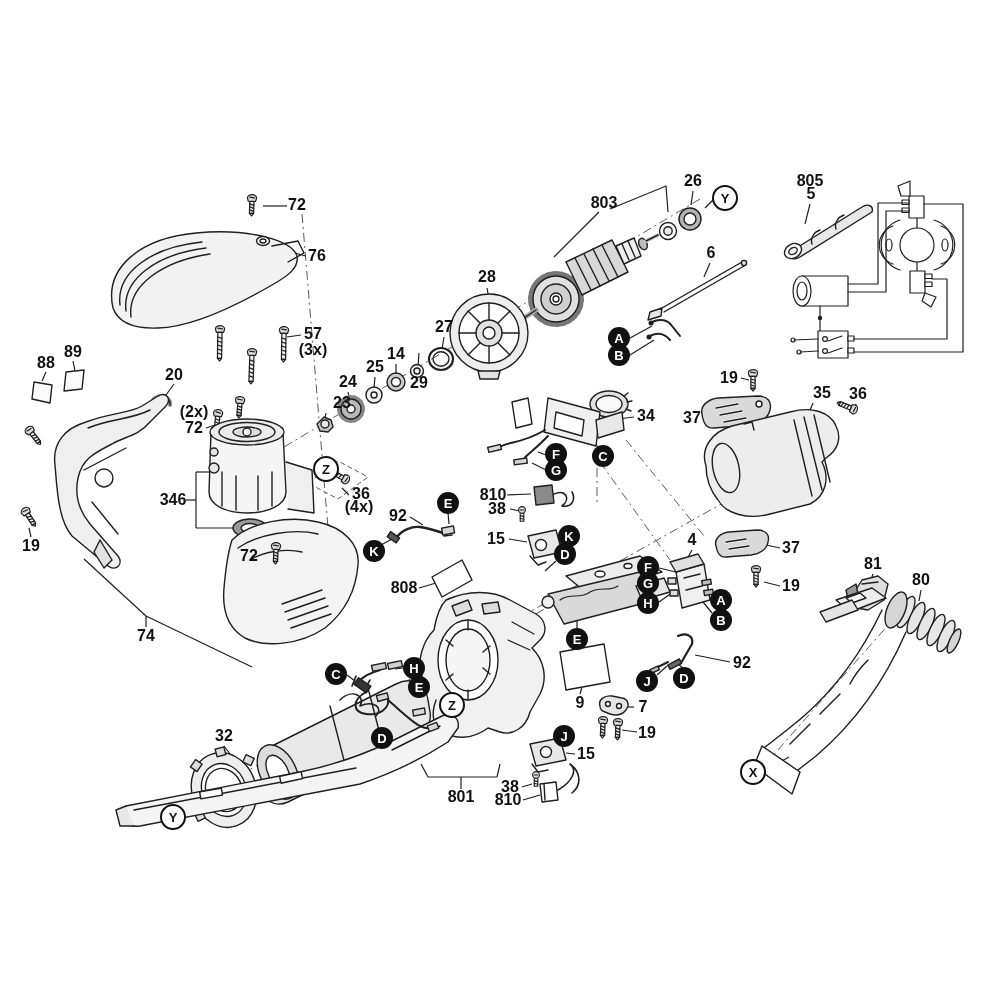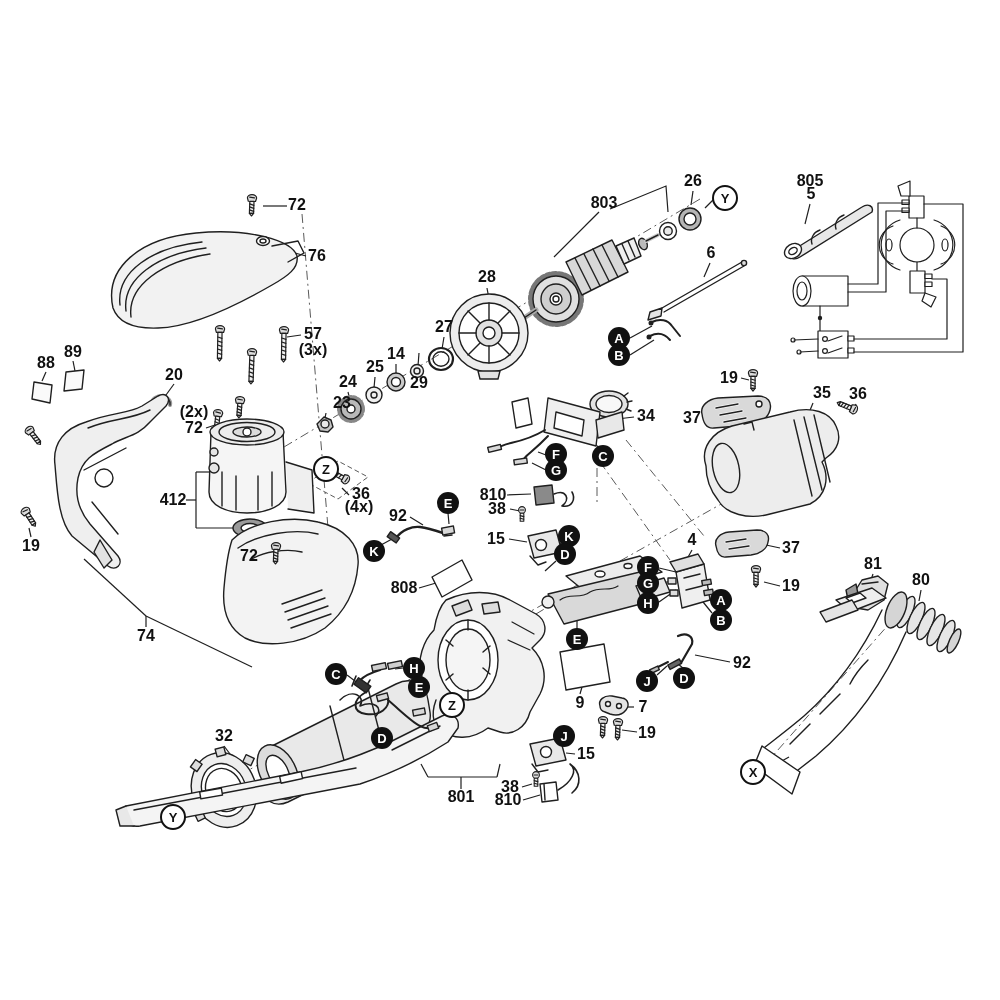--- a/index.html
+++ b/index.html
@@ -466,21 +466,21 @@
 <div id="labels">
       <div class="lbl" style="left: 297px; top: 205px;">72</div>
       <div class="lbl" style="left: 317px; top: 256px; text-align: right;">76</div>
       <div class="lbl" style="left: 313px; top: 334px;">57</div>
       <div class="lbl" style="left: 313px; top: 350px;">(3x)</div>
       <div class="lbl" style="left: 174px; top: 375px;">20</div>
       <div class="lbl" style="left: 194px; top: 412px;">(2x)</div>
       <div class="lbl" style="left: 194px; top: 428px;">72</div>
       <div class="lbl" style="left: 46px; top: 363px;">88</div>
       <div class="lbl" style="left: 73px; top: 352px;">89</div>
-      <div class="lbl" style="left: 173px; top: 500px;">412</div>
+      <div class="lbl" style="left: 173px; top: 500px;">346</div>
       <div class="lbl" style="left: 361px; top: 494px;">36</div>
       <div class="lbl" style="left: 359px; top: 507px;">(4x)</div>
       <div class="lbl" style="left: 249px; top: 556px;">72</div>
       <div class="lbl" style="left: 31px; top: 546px;">19</div>
       <div class="lbl" style="left: 146px; top: 636px;">74</div>
       <div class="lbl" style="left: 224px; top: 736px;">32</div>
       <div class="lbl" style="left: 398px; top: 516px;">92</div>
       <div class="lbl" style="left: 404px; top: 588px;">808</div>
       <div class="lbl" style="left: 493px; top: 495px;">810</div>
       <div class="lbl" style="left: 497px; top: 509px;">38</div>

